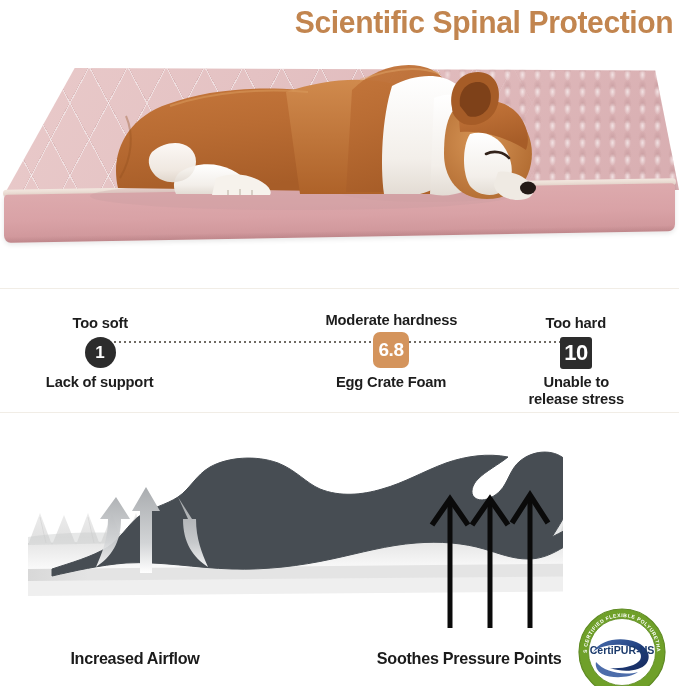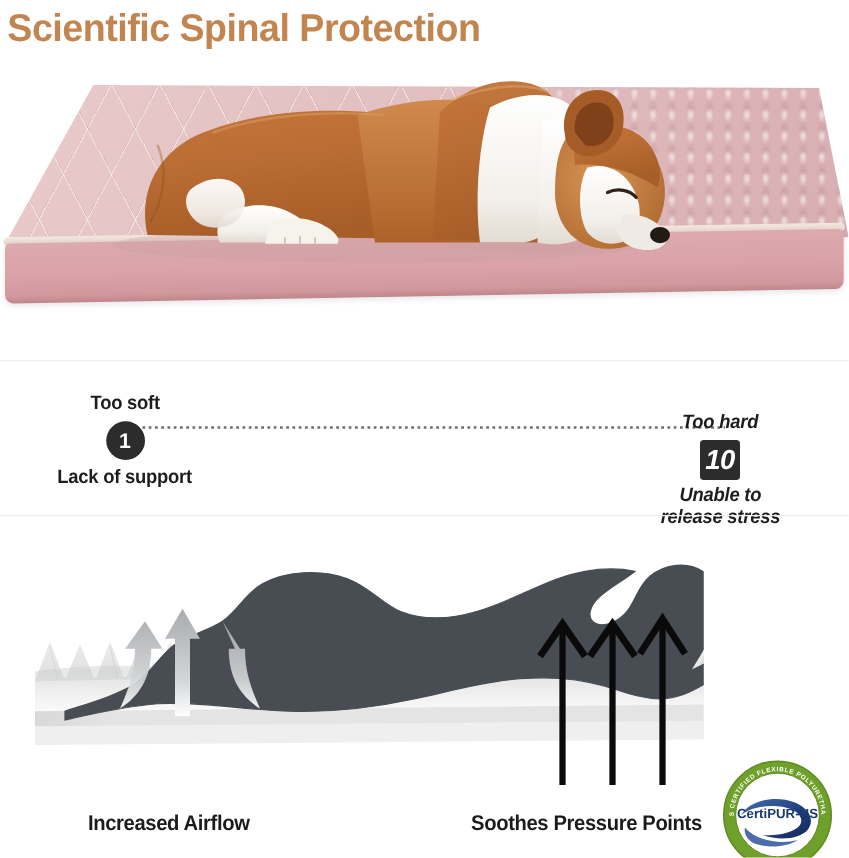--- a/index.html
+++ b/index.html
@@ -7,21 +7,21 @@
   body {
     font-family:"Liberation Sans", sans-serif;
     background:#ffffff;
     position:relative;
     overflow:hidden;
   }
 
   
   .title-bar{
     position:absolute; left:0; top:0; width:679px; height:46px;
-    display:flex; align-items:center; justify-content:flex-start;
+    display:flex; align-items:center; justify-content:flex-end;
   }
   .title-bar .title{
     font-size:31px; font-weight:bold; color:#C2854F;
     letter-spacing:-0.4px; white-space:nowrap;
     transform:scaleX(0.97);
   }
 
   
   .hero{
     position:absolute; left:0; top:46px; width:679px; height:242px;
@@ -124,21 +124,21 @@
   .badge.square-dark{
     width:32px; height:32px; border-radius:3px;
     background:#2C2C2C; font-size:22px; letter-spacing:-0.5px;
   }
   .m-soft{ left:28px; top:25px; width:144px; }
   .m-soft .lab-top{ margin-bottom:5px; }
   .m-soft .lab-bot{ margin-top:5px; }
   .m-mod { left:296px; top:22px; width:190px; }
   .m-mod .lab-top{ margin-bottom:3px; }
   .m-mod .lab-bot{ margin-top:5px; }
-  .m-hard{ left:512px; top:40px; width:128px;font-style:italic; }
+  .m-hard{ left:512px; top:25px; width:128px; }
   .m-hard .lab-top{ margin-bottom:5px; }
   .m-hard .lab-bot{ margin-top:4px; }
 
   
   .diagram{
     position:absolute; left:0; top:413px; width:563px; height:273px;
     overflow:hidden;
   }
   .diagram svg{ position:absolute; left:0; top:0; }
   .diag-label{
@@ -257,20 +257,25 @@
 <div class="scale">
 
   <div class="scale-track"></div>
 
   <div class="marker m-soft">
     <div class="lab-top">Too soft</div>
     <div class="badge circle">1</div>
     <div class="lab-bot">Lack of support</div>
   </div>
 
+  <div class="marker m-mod">
+    <div class="lab-top">Moderate hardness</div>
+    <div class="badge square-tan">6.8</div>
+    <div class="lab-bot">Egg Crate Foam</div>
+  </div>
 
   <div class="marker m-hard">
     <div class="lab-top">Too hard</div>
     <div class="badge square-dark">10</div>
     <div class="lab-bot">
       <span>Unable to</span><br>
       <span>release stress</span>
     </div>
   </div>
 </div>

